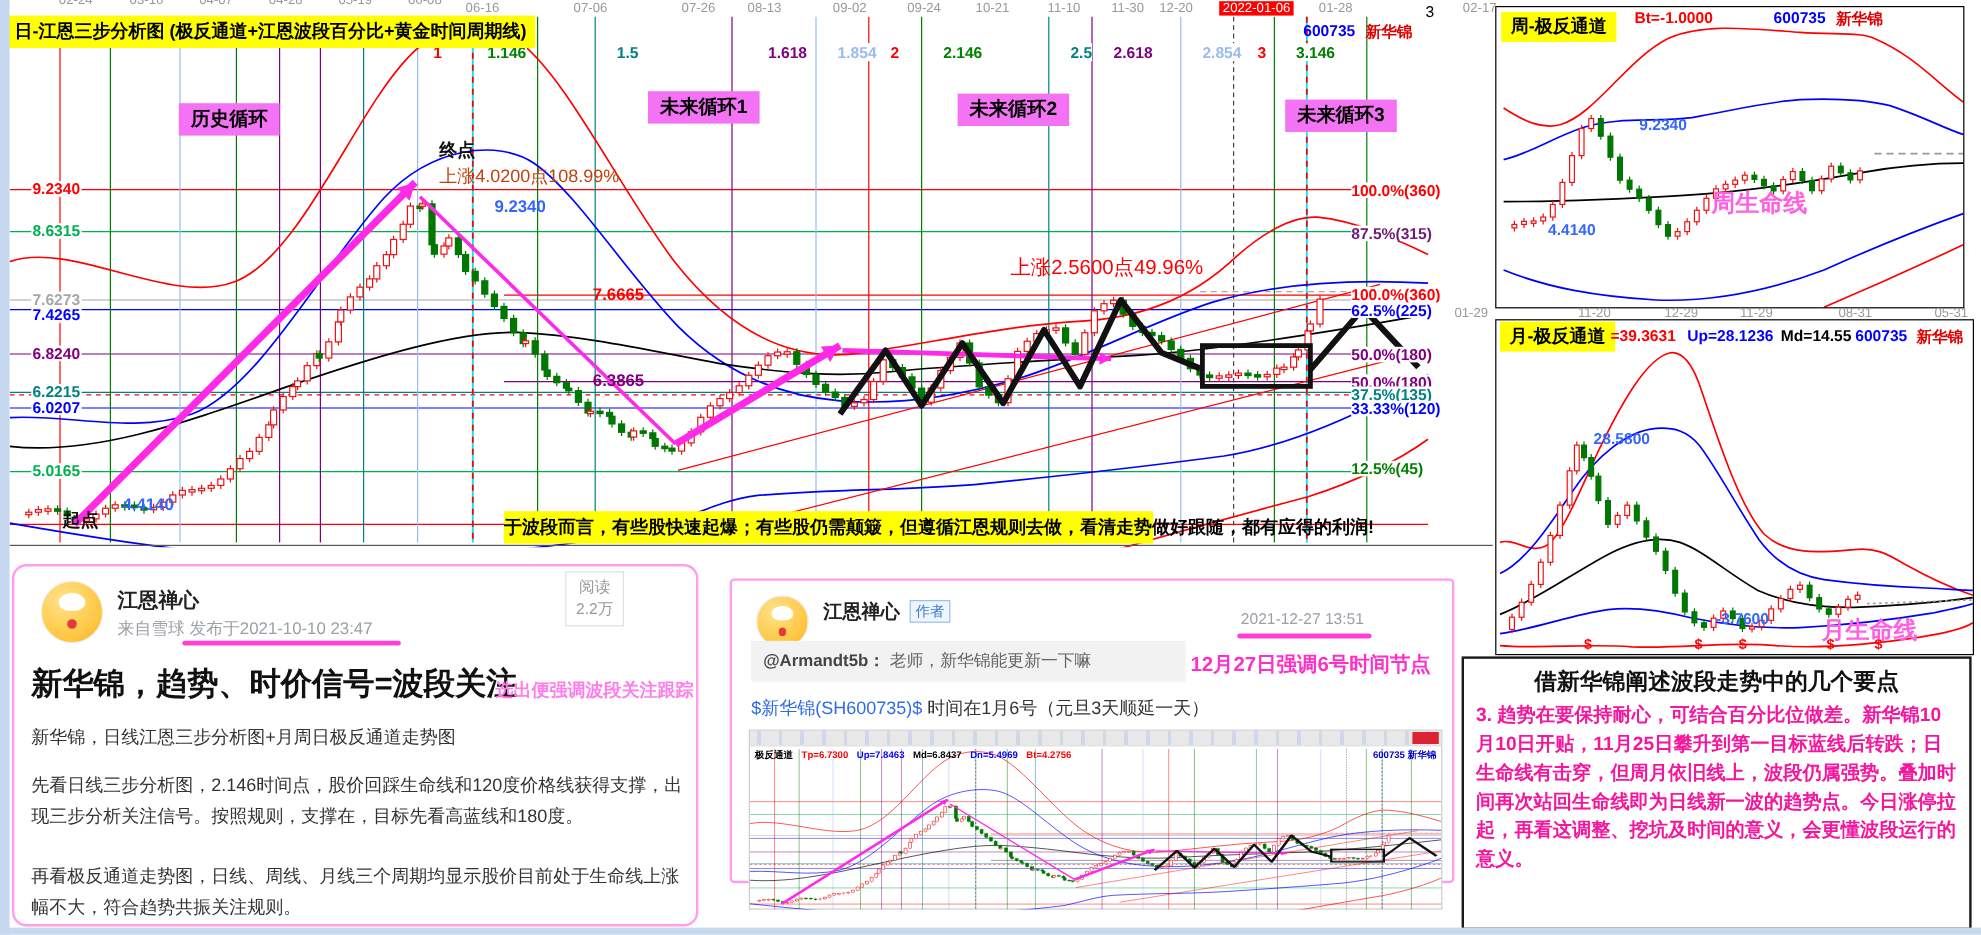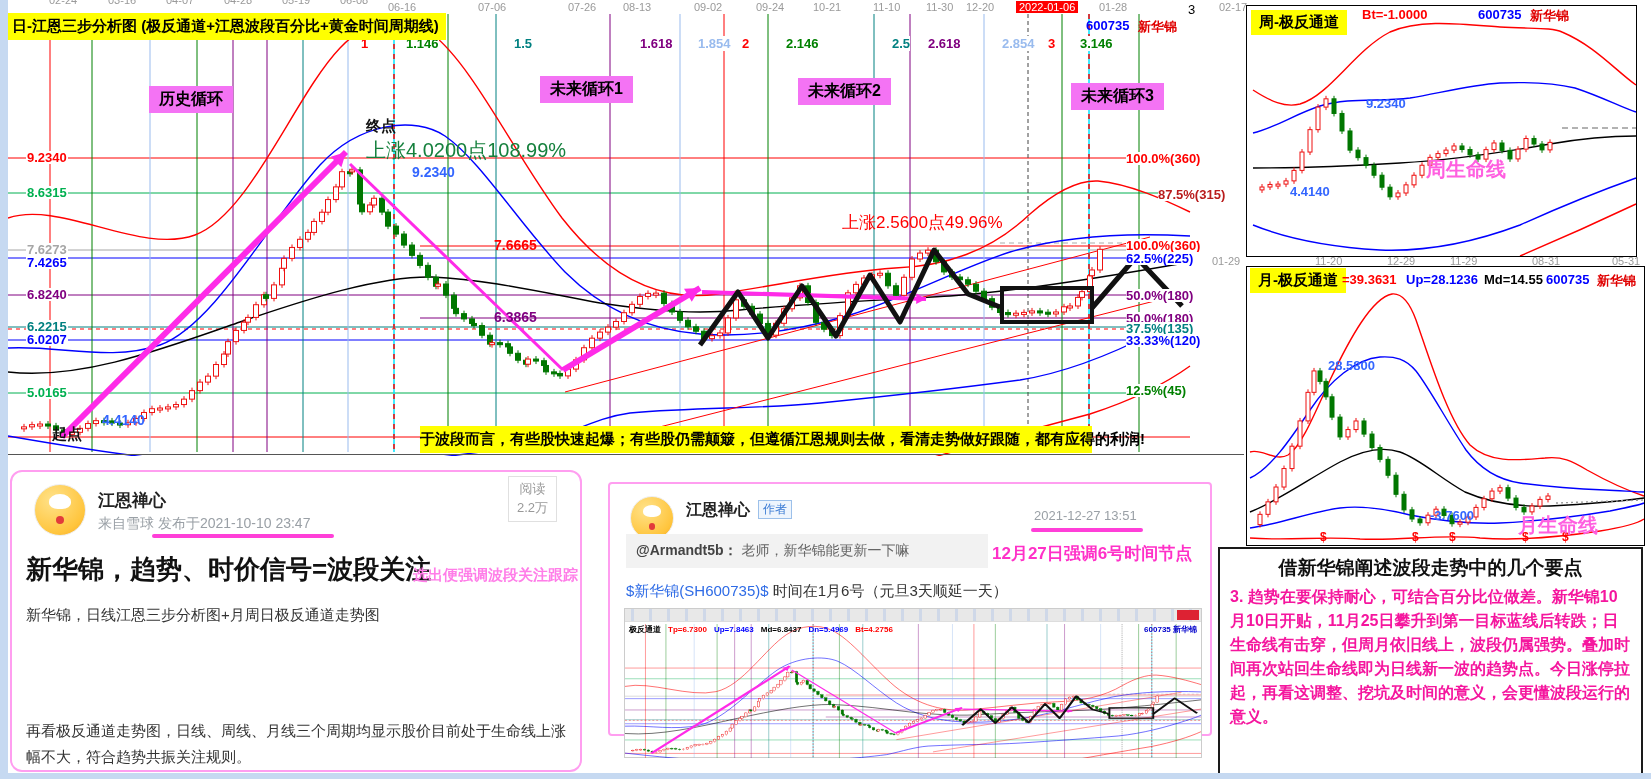--- a/index.html
+++ b/index.html
@@ -8,21 +8,21 @@
   .abs { position:absolute; }
   svg { position:absolute; }
   .lbl { position:absolute; font-size:13px; font-weight:bold; white-space:nowrap; background:#fff; line-height:1; padding:0 1px; z-index:6; }
   .datelbl { position:absolute; font-size:11px; color:#9a9a9a; white-space:nowrap; z-index:6; }
   .tlbl { position:absolute; font-size:13px; font-weight:bold; white-space:nowrap; z-index:6; background:#fff; }
   .pct { position:absolute; width:84px; text-align:left; font-size:13px; font-weight:bold; white-space:nowrap; background:#fff; z-index:6; line-height:1;}
   .ann { position:absolute; white-space:nowrap; z-index:7; line-height:1; }
   .cyclebox { position:absolute; background:#f473f4; color:#000; font-weight:bold; font-size:16px; padding:3px 10px; z-index:8; white-space:nowrap; }
   .ytag { position:absolute; background:#ffff00; color:#000; font-weight:bold; z-index:9; white-space:nowrap; }
   #main-title { left:5px; top:13px; font-size:15px; padding:4px 7px; }
-  #banner { left:420px; top:426px; width:672px; font-size:15px; text-align:center; padding:4px 0; z-index:15; }
+  #banner { left:420px; top:426px; width:541px; font-size:15px; text-align:center; padding:4px 0; z-index:15; }
   .panel { position:absolute; border:1px solid #000; background:transparent; z-index:4; }
   .hdrtxt { position:absolute; font-size:13px; font-weight:bold; white-space:nowrap; z-index:9; }
   .post { position:absolute; background:#fff; border:2px solid #ff9ef0; z-index:20; }
   .avatar { position:absolute; border-radius:50%; background:radial-gradient(circle at 35% 30%, #ffe28a, #ffc53d 70%, #f5a623); border:1px solid #eee; z-index:21; }
   .avatar::after { content:""; position:absolute; left:28%; top:18%; width:44%; height:30%; background:#fff; border-radius:50% 50% 40% 40%; }
   .avatar::before { content:""; position:absolute; left:42%; top:62%; width:16%; height:16%; background:#e23b3b; border-radius:50%; z-index:2;}
   .pname { position:absolute; font-weight:bold; color:#222; z-index:21; }
   .pmeta { position:absolute; color:#9aa0a6; z-index:21; }
   .punder { position:absolute; background:#ff3fd8; height:4px; border-radius:2px; z-index:22; }
   .ptitle { position:absolute; font-weight:bold; color:#111; z-index:21; }
@@ -608,30 +608,30 @@
       <div class="tlbl" style="left: 1064px; top: 36px; color: rgb(0, 128, 0);">3.146</div>
       <div class="lbl" style="left: 10px; top: 151px; color: rgb(255, 0, 0);">9.2340</div>
       <div class="lbl" style="left: 10px; top: 186px; color: rgb(0, 176, 80);">8.6315</div>
       <div class="lbl" style="left: 10px; top: 243px; color: rgb(166, 166, 166);">7.6273</div>
       <div class="lbl" style="left: 10px; top: 256px; color: rgb(0, 0, 255);">7.4265</div>
       <div class="lbl" style="left: 10px; top: 288px; color: rgb(128, 0, 128);">6.8240</div>
       <div class="lbl" style="left: 10px; top: 320px; color: rgb(0, 128, 128);">6.2215</div>
       <div class="lbl" style="left: 10px; top: 333px; color: rgb(0, 0, 255);">6.0207</div>
       <div class="lbl" style="left: 10px; top: 386px; color: rgb(0, 176, 80);">5.0165</div>
       <div class="pct" style="left: 1110px; top: 152px; color: rgb(255, 0, 0);">100.0%(360)</div>
-      <div class="pct" style="left: 1110px; top: 188px; color: #b91c1c; margin-left: 32px;">87.5%(315)</div>
+      <div class="pct" style="left: 1110px; top: 188px; color: #701a75;">87.5%(315)</div>
       <div class="pct" style="left: 1110px; top: 239px; color: rgb(255, 0, 0);">100.0%(360)</div>
       <div class="pct" style="left: 1110px; top: 252px; color: rgb(0, 0, 255);">62.5%(225)</div>
       <div class="pct" style="left: 1110px; top: 289px; color: rgb(128, 0, 128);">50.0%(180)</div>
       <div class="pct" style="left: 1110px; top: 312px; color: rgb(128, 0, 128);">50.0%(180)</div>
       <div class="pct" style="left: 1110px; top: 322px; color: rgb(0, 128, 128);">37.5%(135)</div>
       <div class="pct" style="left: 1110px; top: 334px; color: rgb(0, 0, 255);">33.33%(120)</div>
       <div class="pct" style="left: 1110px; top: 384px; color: rgb(0, 128, 0);">12.5%(45)</div>
       <div class="ann" style="left: 350px; top: 118px; color: rgb(17, 17, 17); font-size: 15px; font-weight: bold; background: transparent;">终点</div>
-      <div class="ann" style="left: 350px; top: 140px; color: #15803d; font-size: 20px; font-weight: normal; background: transparent;">上涨4.0200点108.99%</div>
+      <div class="ann" style="left: 350px; top: 140px; color: #c2410c; font-size: 15px; font-weight: normal; background: transparent;">上涨4.0200点108.99%</div>
       <div class="ann" style="left: 396px; top: 165px; color: rgb(51, 102, 255); font-size: 14px; font-weight: bold; background: transparent;">9.2340</div>
       <div class="ann" style="left: 478px; top: 238px; color: rgb(255, 0, 0); font-size: 14px; font-weight: bold; background: transparent;">7.6665</div>
       <div class="ann" style="left: 478px; top: 310px; color: rgb(128, 0, 128); font-size: 14px; font-weight: bold; background: transparent;">6.3865</div>
       <div class="ann" style="left: 826px; top: 214px; color: rgb(255, 0, 0); font-size: 17px; font-weight: normal; background: transparent;">上涨2.5600点49.96%</div>
       <div class="ann" style="left: 86px; top: 413px; color: rgb(51, 102, 255); font-size: 14px; font-weight: bold; background: transparent;">4.4140</div>
       <div class="ann" style="left: 36px; top: 426px; color: rgb(17, 17, 17); font-size: 15px; font-weight: bold; background: transparent;">起点</div>
       <div class="cyclebox" style="left: 133px; top: 86px;">历史循环</div>
       <div class="cyclebox" style="left: 524px; top: 76px;">未来循环1</div>
       <div class="cyclebox" style="left: 782px; top: 78px;">未来循环2</div>
       <div class="cyclebox" style="left: 1055px; top: 83px;">未来循环3</div>
@@ -673,26 +673,27 @@
   <div class="hdrtxt" style="left:1597px;top:272px;color:#e00000">新华锦</div>
   <div class="bluelbl" style="left:1328px;top:358px;">28.5800</div>
   <div class="bluelbl" style="left:1430px;top:508px;">-3.7600</div>
   <div class="lifelbl" style="left:1518px;top:512px;">月生命线</div>
 
   <div class="post" style="left:10px;top:470px;width:572px;height:302px;border-radius:12px;">
     <div class="avatar" style="left:22px;top:12px;width:52px;height:52px;"></div>
     <div class="pname" style="left:86px;top:17px;font-size:17px;">江恩禅心</div>
     <div class="pmeta" style="left:86px;top:43px;font-size:14px;">来自雪球 发布于2021-10-10 23:47</div>
     <div class="punder" style="left:140px;top:62px;width:182px;"></div>
-    <div id="reads" style="left:496px;top:4px;">
+    <div id="reads" style="left:459px;top:4px;">
       <div>阅读</div>
       <div>2.2万</div>
     </div>
     <div class="ptitle" style="left:14px;top:80px;font-size:26px;">新华锦，趋势、时价信号=波段关注</div>
     <div class="pbody" style="left:14px;top:130px;width:544px;">新华锦，日线江恩三步分析图+月周日极反通道走势图</div>
+    <div class="pbody" style="left:14px;top:170px;width:544px;">先看日线三步分析图，2.146时间点，股价回踩生命线和120度价格线获得支撑，出现三步分析关注信号。按照规则，支撑在，目标先看高蓝线和180度。</div>
     <div class="pbody" style="left:14px;top:246px;width:544px;">再看极反通道走势图，日线、周线、月线三个周期均显示股价目前处于生命线上涨幅不大，符合趋势共振关注规则。</div>
   </div>
 
   <div class="pinknote" style="left:413px;top:566px;">选出便强调波段关注跟踪</div>
 
   <div class="post" style="left:608px;top:482px;width:604px;height:254px;border-radius:4px;">
     <div class="avatar" style="left:20px;top:12px;width:44px;height:44px;"></div>
     <div class="pname" style="left:76px;top:16px;font-size:16px;">
       <span>江恩禅心</span><span class="badge">作者</span>
     </div>

